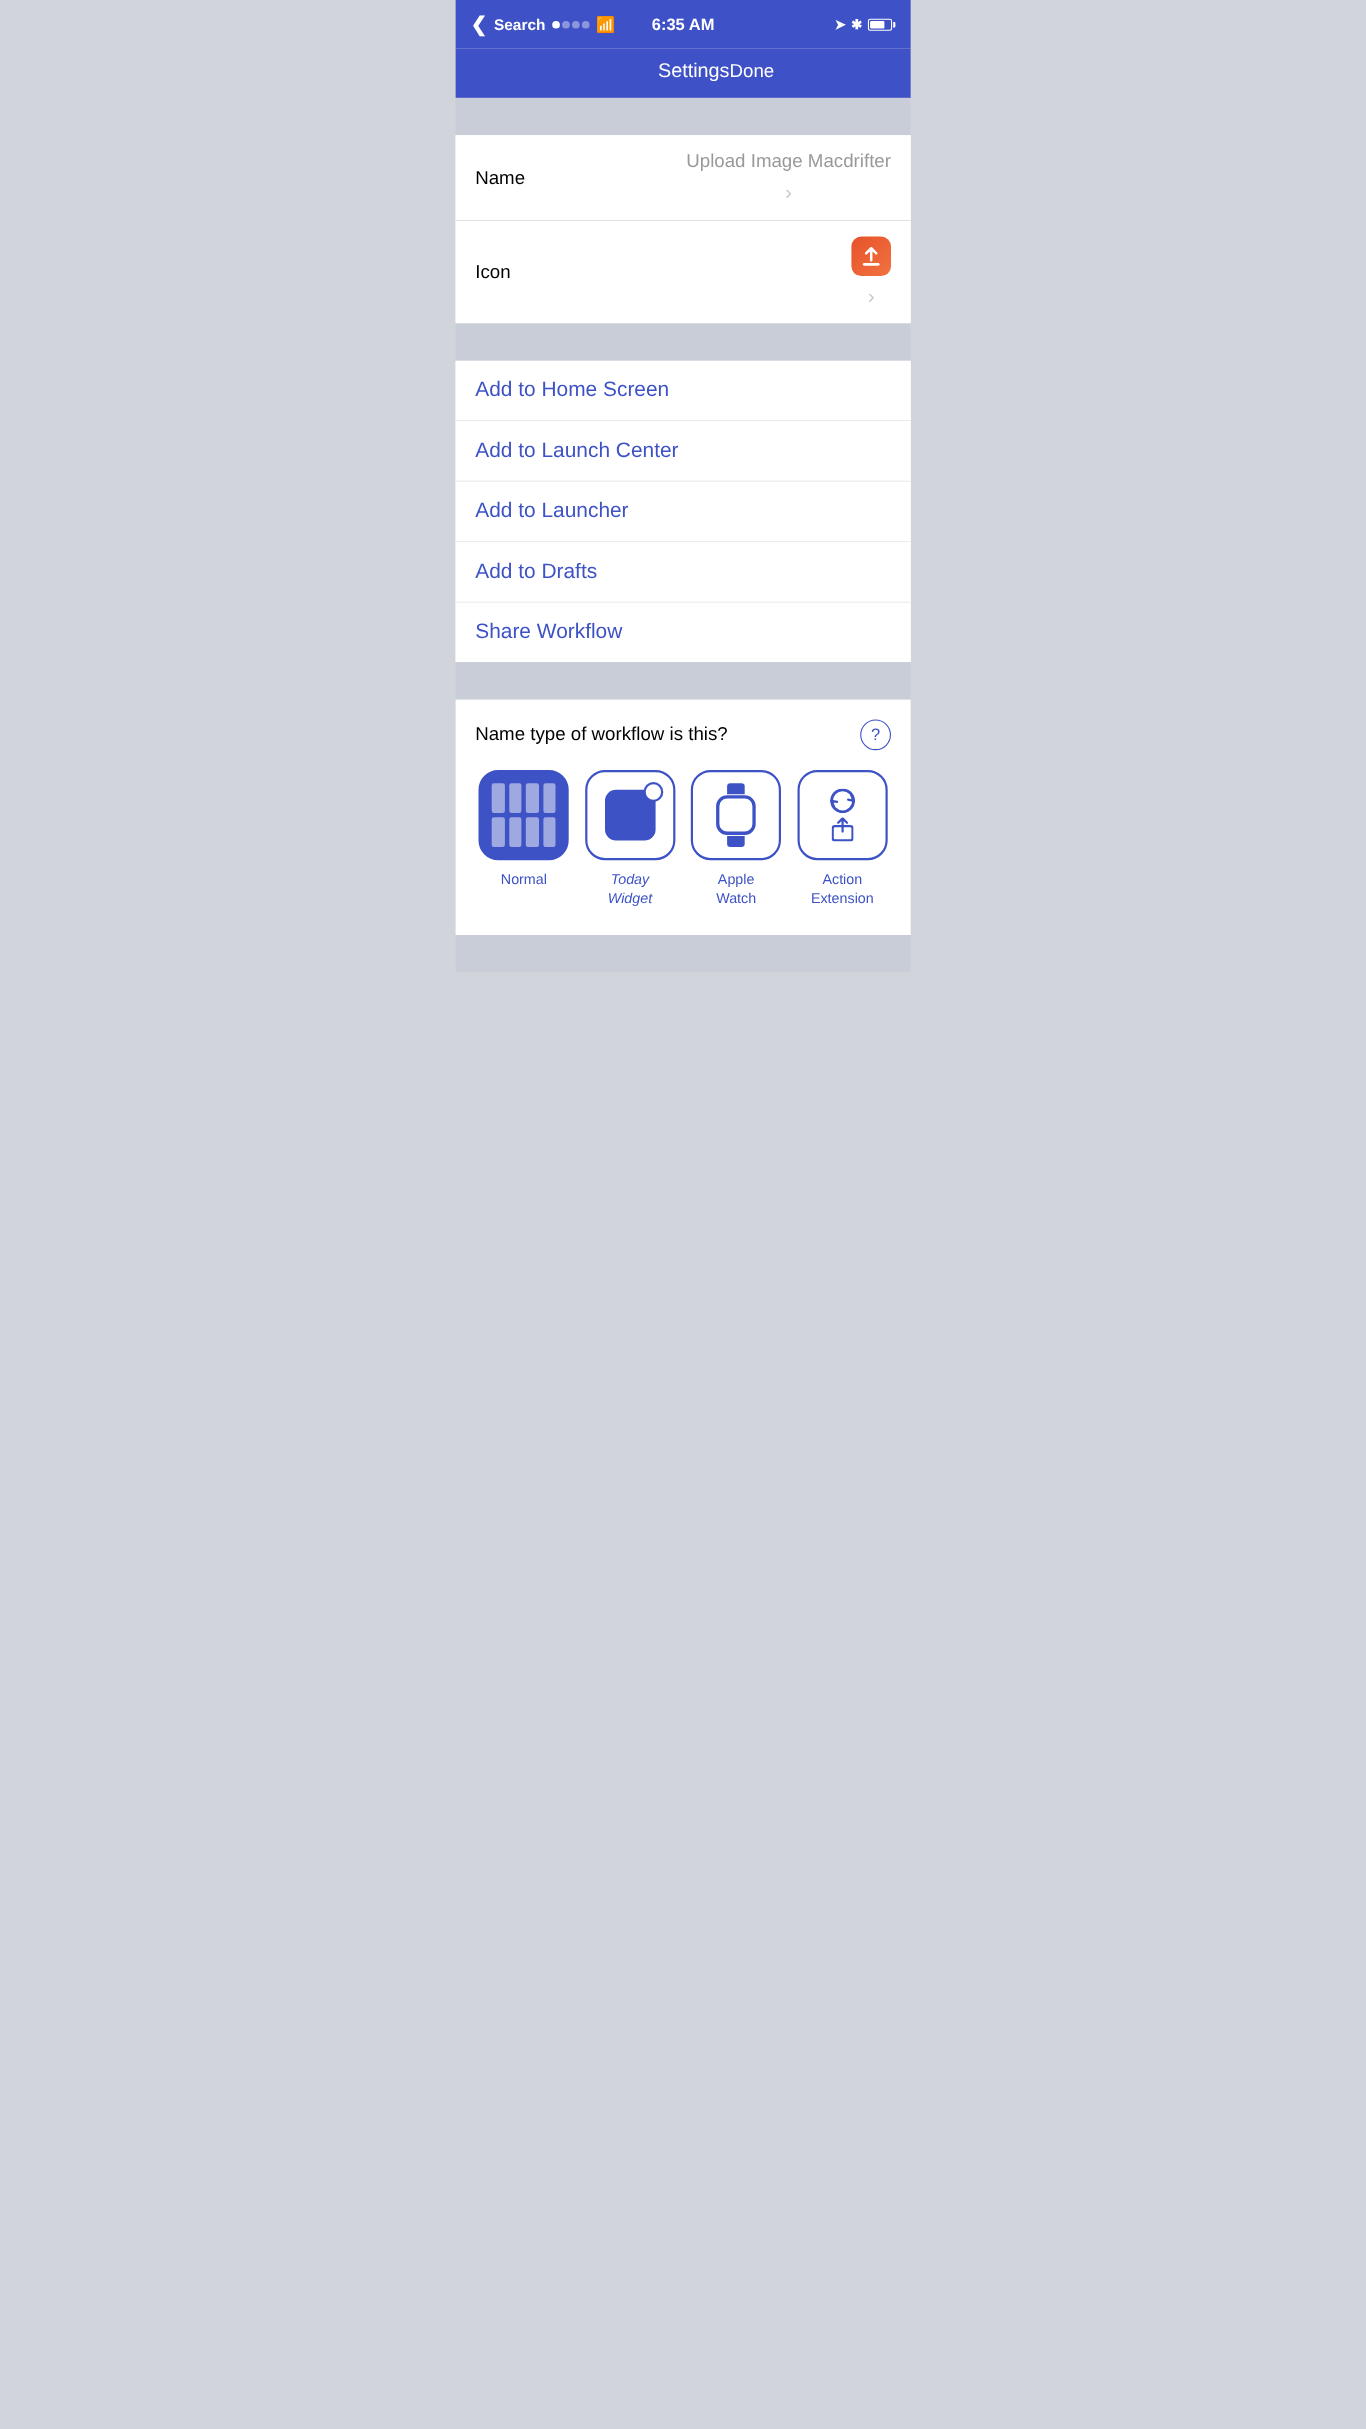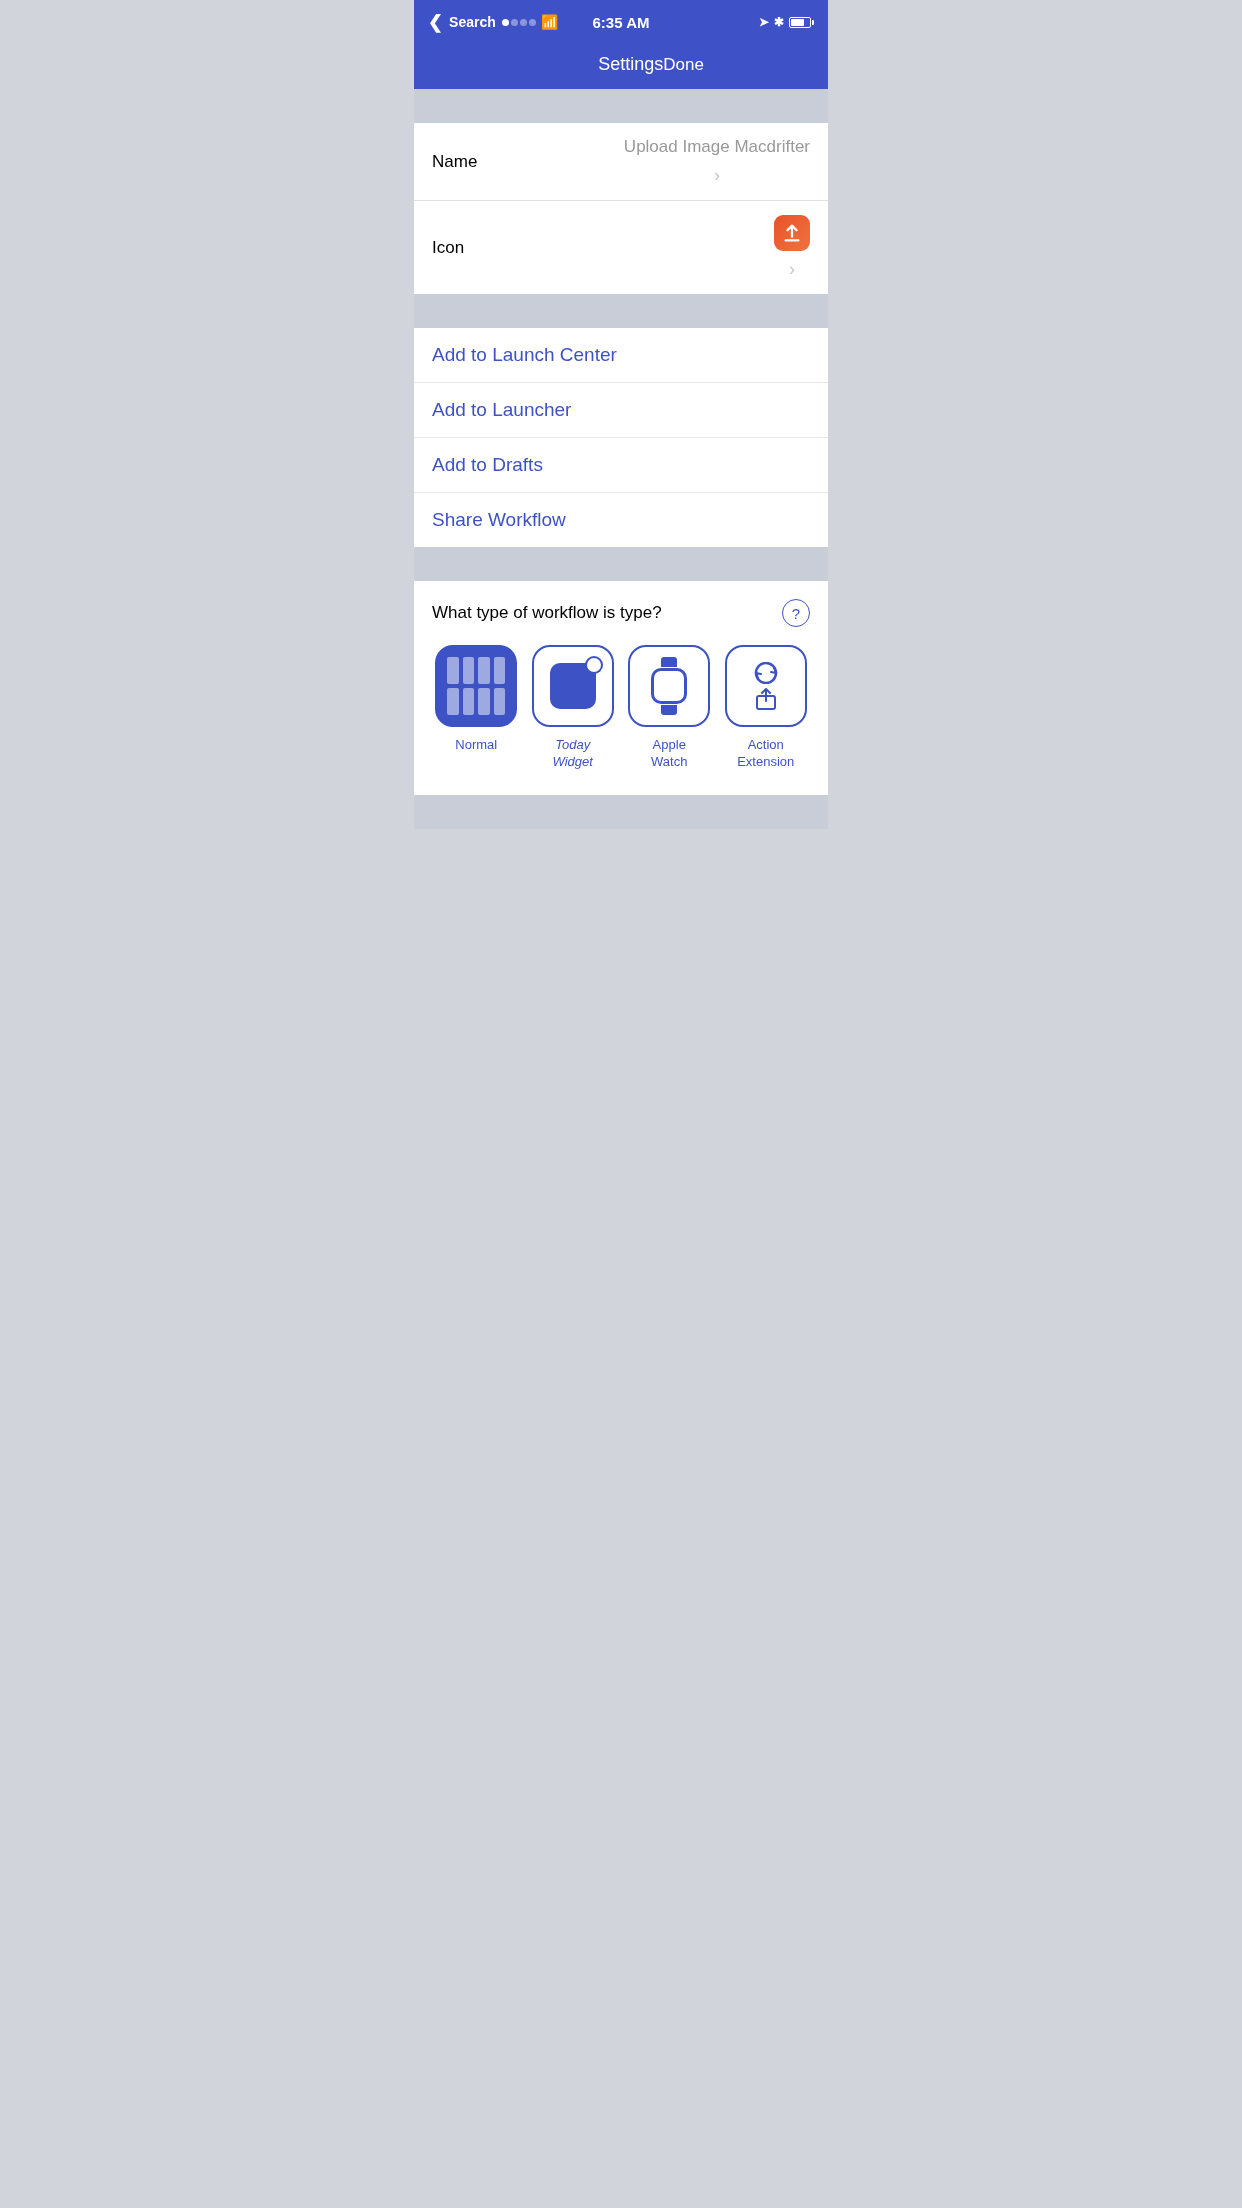--- a/index.html
+++ b/index.html
@@ -313,38 +313,41 @@
       </div>
       <span class="row-chevron">›</span>
     </div>
   </div>
 </div>
 
 <div class="section-gap"></div>
 
 <div class="action-group">
   <div class="action-row">
+    <span class="action-label">Add to Home Screen</span>
+  </div>
+  <div class="action-row">
     <span class="action-label">Add to Launch Center</span>
   </div>
   <div class="action-row">
     <span class="action-label">Add to Launcher</span>
   </div>
   <div class="action-row">
     <span class="action-label">Add to Drafts</span>
   </div>
   <div class="action-row">
     <span class="action-label">Share Workflow</span>
   </div>
 </div>
 
 <div class="section-gap"></div>
 
 <div class="workflow-section">
   <div class="workflow-title-row">
-    <span class="workflow-question">What type of workflow is type?</span>
+    <span class="workflow-question">Name type of workflow is this?</span>
     <div class="help-btn">
       <span>?</span>
     </div>
   </div>
   <div class="workflow-types">
 
     <div class="workflow-type">
       <div class="type-icon-box selected">
         <div class="normal-grid" style="display:grid; grid-template-columns: repeat(4,1fr); gap:4px; padding:10px; width:100%; height:100%;">
           <div style="background:rgba(255,255,255,0.5);border-radius:2px;"></div>

